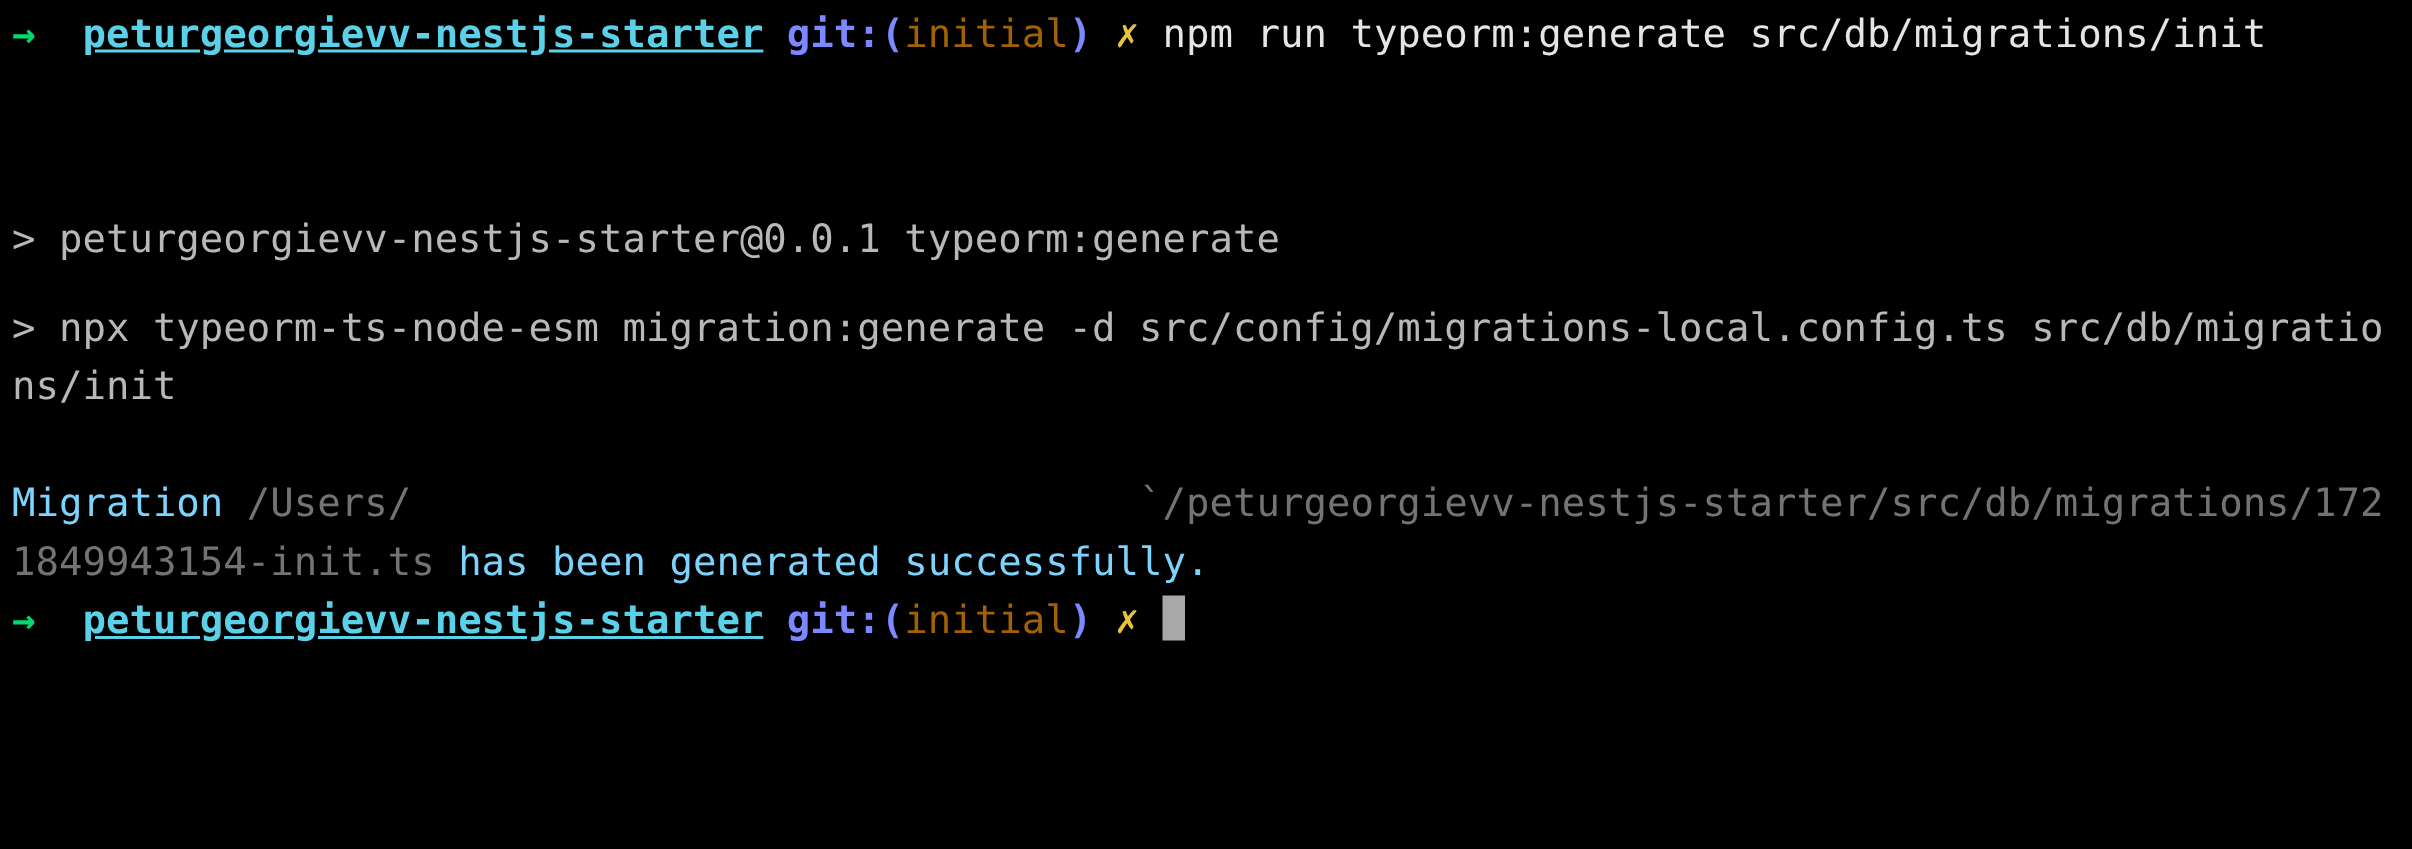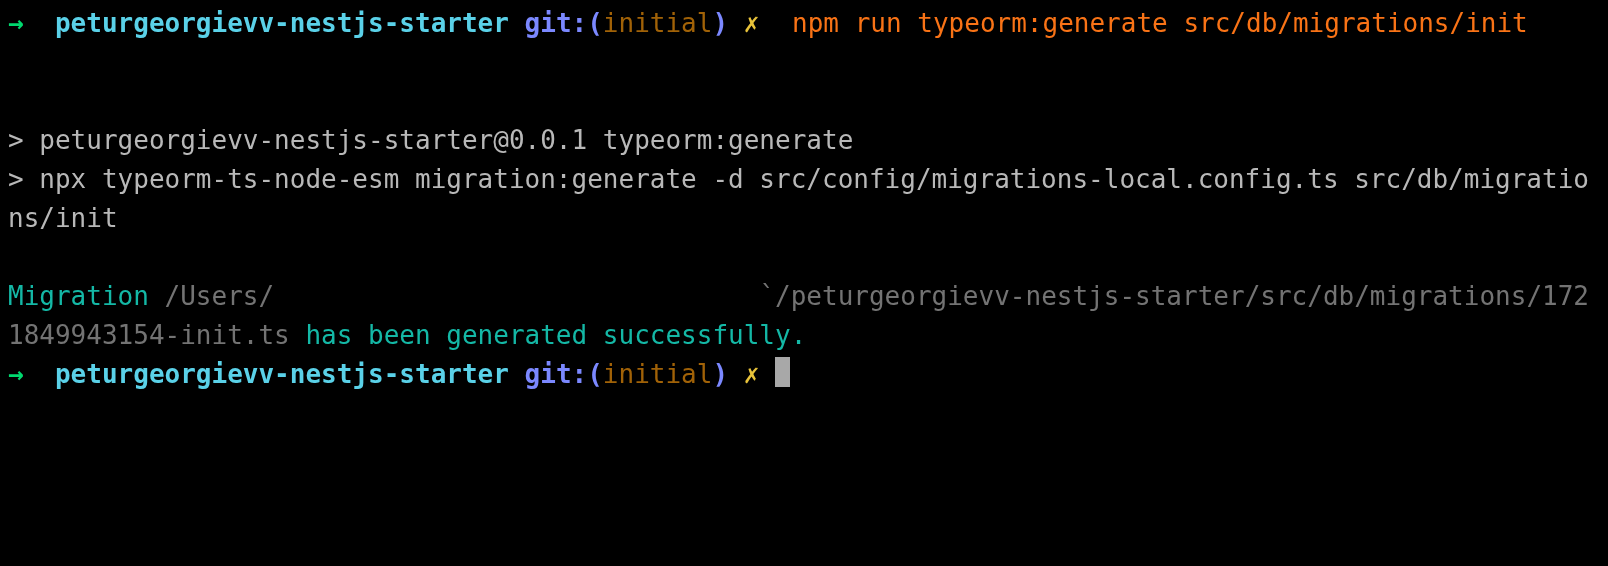--- a/index.html
+++ b/index.html
@@ -10,27 +10,27 @@
       line-height: 1.5;
       color: #cccccc;
       padding: 4px 8px;
       width: 1608px;
       overflow-wrap: break-word;
       word-break: break-all;
       letter-spacing: 0;
     }
     .terminal { white-space: pre-wrap; }
     .arrow { color: #00d96f; }
-    .dir { color: #5ad1e8; font-weight: bold; }
+    .dir { color: #5ad1e8; font-weight: bold; text-decoration: underline; }
     .git-label { color: #7b88ff; font-weight: bold; }
     .git-branch { color: #a16207; }
     .dirty { color: #e8c33a; }
-    .cmd { color: #f97316; margin-left: 17px; }
-    .output-grey { color: #b8b8b8; }
-    .success-green { color: #14b8a6; }
+    .cmd { color: #e5e5e5; }
+    .output-grey { color: #b8b8b8; margin-top: 20px; }
+    .success-green { color: #7dd3fc; }
     .path-blue { color: #737373; }
     .cursor {
       display: inline-block;
       width: 15px;
       height: 30px;
       background: #a8a8a8;
       vertical-align: text-bottom;
       margin-bottom: 2px;
     }
     .bold { font-weight: bold; }

